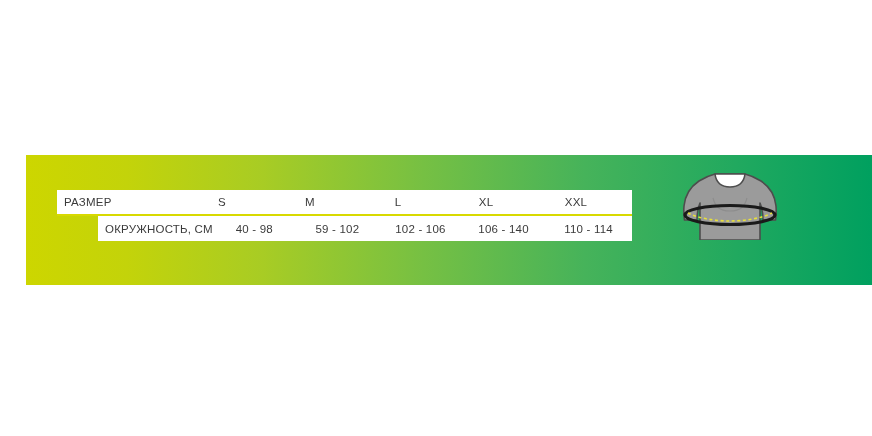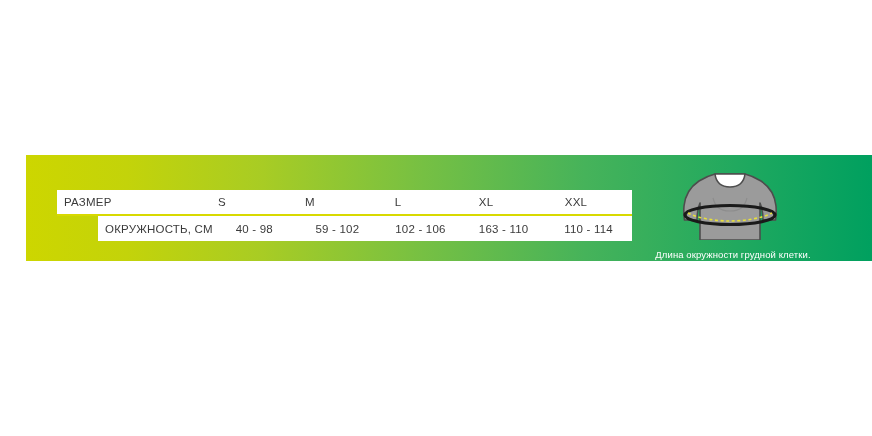--- a/index.html
+++ b/index.html
@@ -14,21 +14,21 @@
     font-family: "Liberation Sans", sans-serif;
     overflow: hidden;
   }
 
   
   #size-banner {
     position: absolute;
     left: 26px;
     top: 155px;
     width: 846px;
-    height: 106px;
+    height: 130px;
     background: linear-gradient(to right, #cdd600 0%, #c3d30a 12%, #a8cc24 28%, #76c043 47%, #46b35a 66%, #21a95f 84%, #00a05f 100%);
   }
 
   
   #size-table {
     position: absolute;
     left: 31px;      
     top: 35px;       
     width: 575px;
     height: 51px;
@@ -108,21 +108,21 @@
       <div class="cell cell-size">XXL</div>
     </div>
 
     <div class="divider-line"></div>
 
     <div class="table-row" id="row-values">
       <div class="cell cell-label">ОКРУЖНОСТЬ, СМ</div>
       <div class="cell cell-size">40 - 98</div>
       <div class="cell cell-size">59 - 102</div>
       <div class="cell cell-size">102 - 106</div>
-      <div class="cell cell-size">163 - 110</div>
+      <div class="cell cell-size">106 - 140</div>
       <div class="cell cell-size">110 - 114</div>
     </div>
 
   </div>
 
   <svg id="chest-illustration" viewBox="0 0 110 72">
 
     <path d="M 40 6
              C 40 6, 32 8, 24 13
              C 15 19, 10 28, 9 38
@@ -144,15 +144,14 @@
              C 65 19, 69 14, 70 6
              Z" fill="#ffffff" stroke="#4d4d4d" stroke-width="1.6" stroke-linejoin="round"></path>
 
     <path d="M 38 30 C 40 38, 44 43, 55 43 C 66 43, 70 38, 72 30" fill="none" stroke="#8d8d8d" stroke-width="1.1"></path>
 
     <ellipse cx="55" cy="47" rx="45" ry="9.5" fill="none" stroke="#1a1a1a" stroke-width="3.2"></ellipse>
 
     <path d="M 13 45 C 25 51, 42 53, 55 53 C 68 53, 85 51, 97 45" fill="none" stroke="#e8e03a" stroke-width="1.6" stroke-dasharray="3 2.6"></path>
   </svg>
 
-  <div id="illustration-caption">Длина окружности грудной клетки.</div>
 
 </div>
 
 </body></html>

